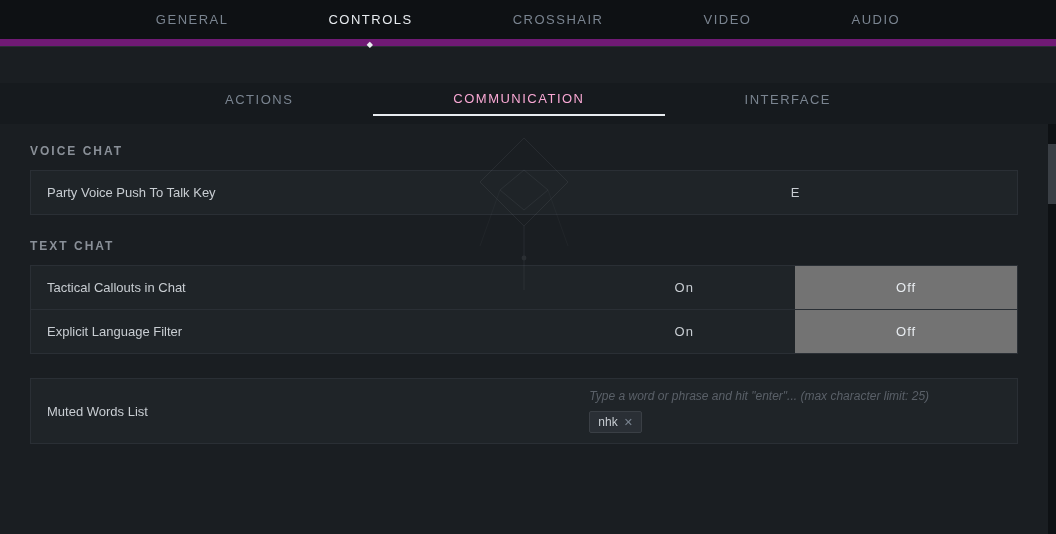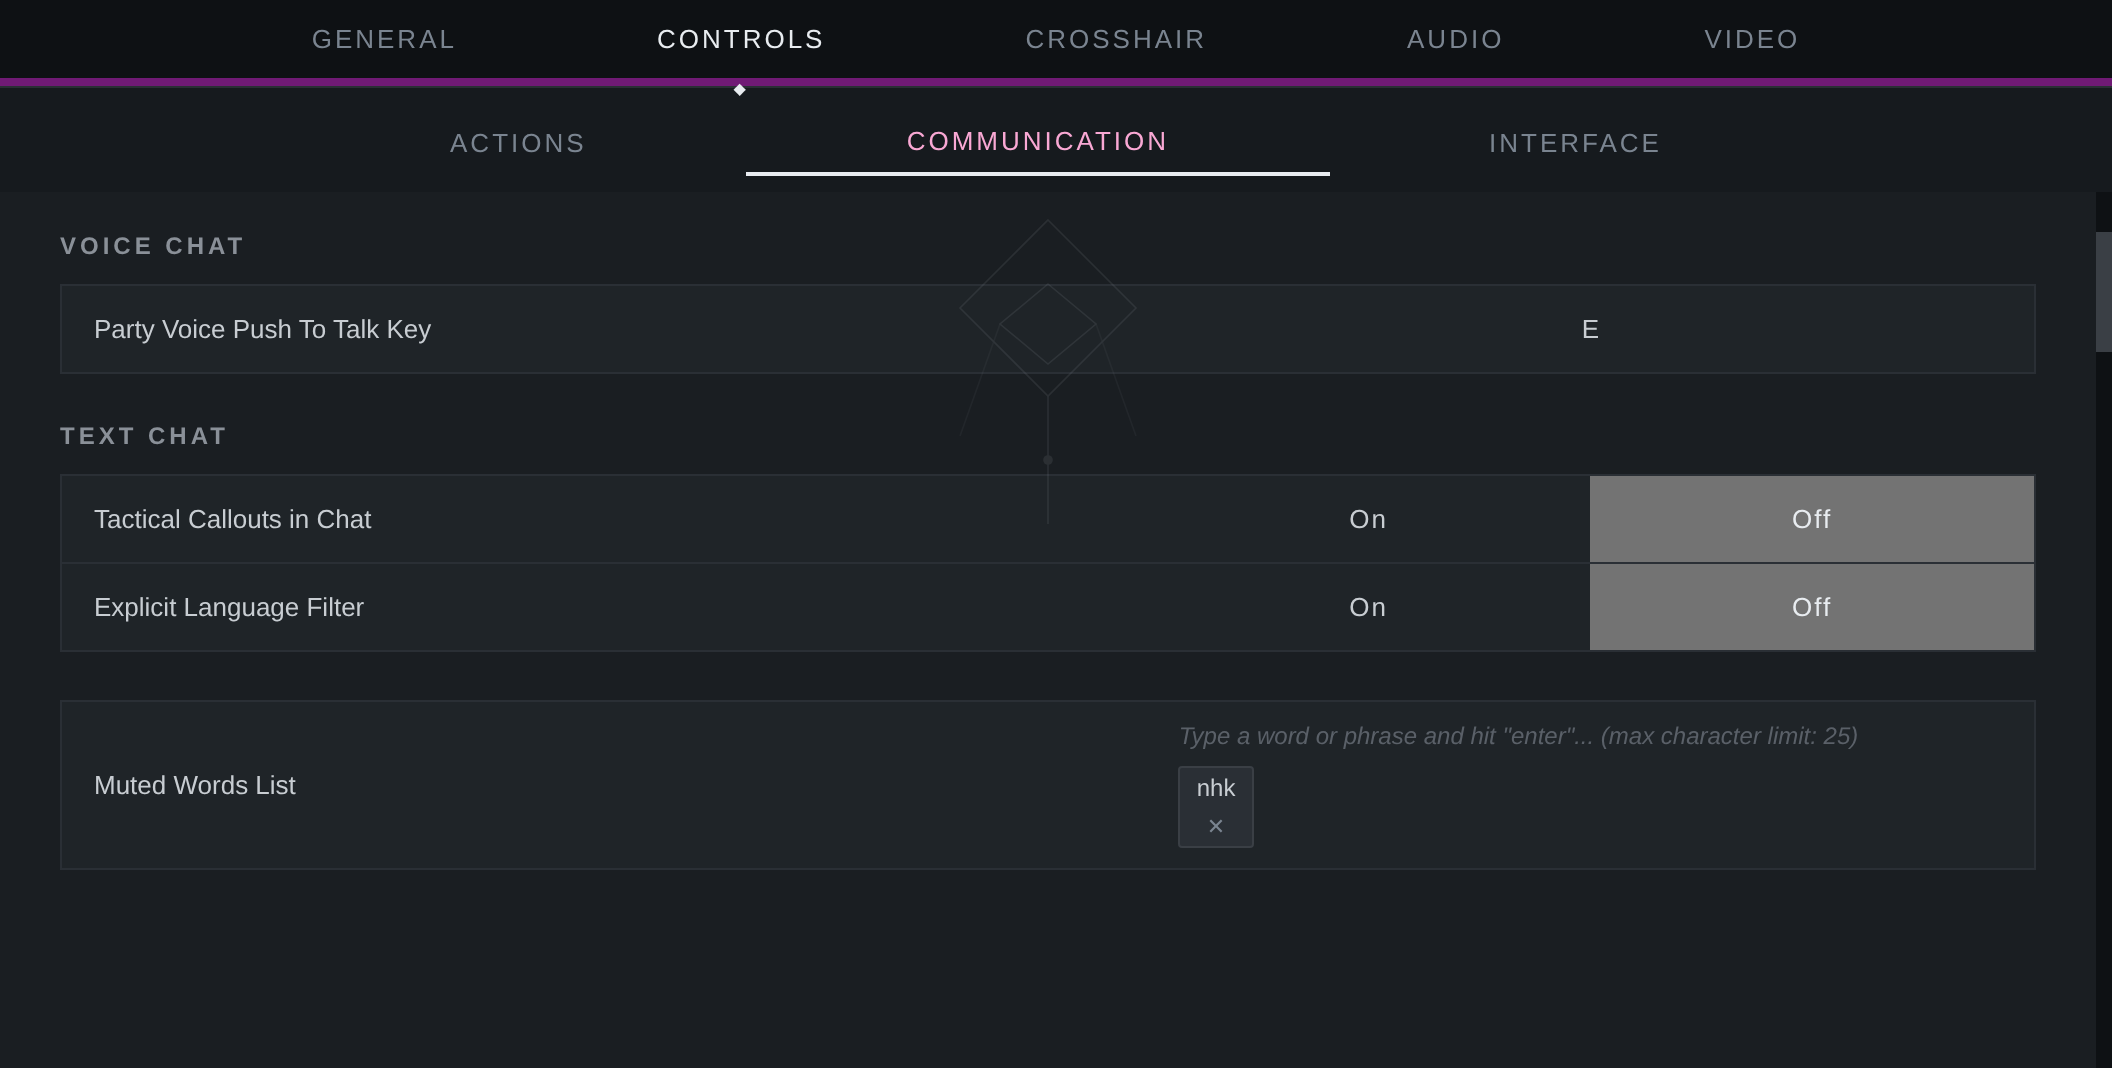--- a/index.html
+++ b/index.html
@@ -12,21 +12,21 @@
       width: 1056px;
       height: 534px;
       overflow: hidden;
     }
 
     
     .top-nav {
       display: flex;
       justify-content: center;
       align-items: center;
-      border-bottom: 4px solid #701a75;
+      border-bottom: 7px solid #701a75;
       padding: 0;
       gap: 0;
     }
 
     .top-nav-item {
       padding: 12px 50px;
       color: #7a8490;
       font-size: 13px;
       letter-spacing: 1.5px;
       cursor: pointer;
@@ -46,22 +46,23 @@
       transform: translateX(-50%);
       color: #e8ecf0;
       font-size: 8px;
     }
 
     
     .sub-nav {
       display: flex;
       justify-content: center;
       align-items: center;
-      padding: 11px 0 8px 0;
+      padding: 0 0 8px 0;
       gap: 0;
+      margin-top: 36px;
     }
 
     .sub-nav-item {
       padding: 8px 80px;
       color: #7a8490;
       font-size: 13px;
       letter-spacing: 1.5px;
       cursor: pointer;
       text-transform: uppercase;
     }
@@ -183,21 +184,20 @@
     .tag {
       display: inline-flex;
       align-items: center;
       background: #2a2f35;
       border: 1px solid #3a3f45;
       padding: 3px 8px;
       border-radius: 2px;
       font-size: 12px;
       color: #c8cdd2;
       gap: 6px;
-      flex-direction: column;
     }
 
     .tag-close {
       color: #7a8490;
       cursor: pointer;
       font-size: 11px;
     }
 
     
     .scrollbar {
@@ -231,22 +231,22 @@
     }
   </style>
 </head>
 <body>
 
 <div class="top-nav-container">
   <div class="top-nav">
     <div class="top-nav-item">GENERAL</div>
     <div class="top-nav-item active">CONTROLS</div>
     <div class="top-nav-item">CROSSHAIR</div>
+    <div class="top-nav-item">VIDEO</div>
     <div class="top-nav-item">AUDIO</div>
-    <div class="top-nav-item">VIDEO</div>
   </div>
 </div>
 
 <div class="sub-nav-container">
   <div class="sub-nav">
     <div class="sub-nav-item">ACTIONS</div>
     <div class="sub-nav-item active">COMMUNICATION</div>
     <div class="sub-nav-item">INTERFACE</div>
   </div>
 </div>

